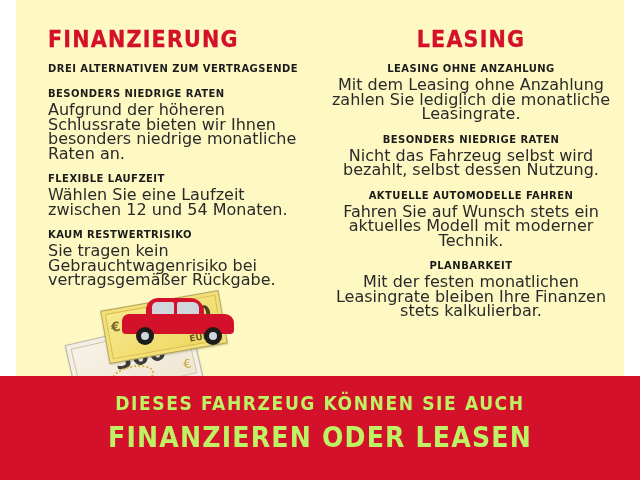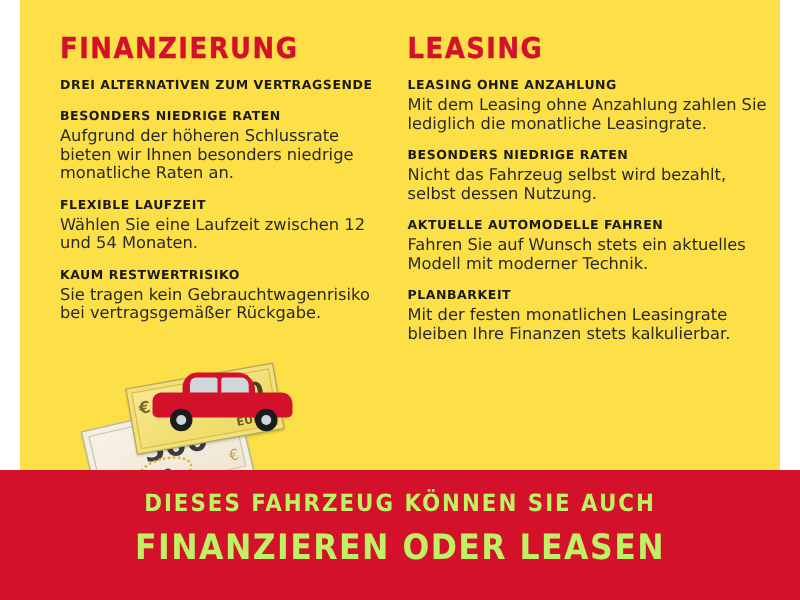--- a/index.html
+++ b/index.html
@@ -25,21 +25,21 @@
   }
   .rail-left { left: 0; }
   .rail-right { right: 0; }
 
   .content {
     position: absolute;
     left: 16px;
     top: 0;
     width: 608px;
     height: 480px;
-    background: #fde047;
+    background: #fef9c3;
   }
 
   
   .columns {
     position: absolute;
     left: 0;
     top: 26px;
     width: 608px;
     display: flex;
   }
@@ -48,20 +48,21 @@
   }
   .col-left {
     width: 300px;
     padding-left: 32px;
     padding-right: 6px;
   }
   .col-right {
     width: 308px;
     padding-left: 10px;
     padding-right: 8px;
+    text-align: center;
   }
 
   .col-title {
     color: #d4112a;
     font-size: 23px;
     line-height: 26px;
     font-weight: bold;
     letter-spacing: 1.2px;
     font-family: "DejaVu Sans Condensed", "Liberation Sans Narrow", "Liberation Sans", sans-serif;
     margin: 0 0 10px 0;
@@ -77,21 +78,21 @@
     font-size: 10px;
     font-weight: bold;
     letter-spacing: 0.45px;
     line-height: 14px;
     margin: 0 0 2px 0;
     text-transform: uppercase;
     font-family: "DejaVu Sans", sans-serif;
   }
   .block-body {
     color: #2a2a2a;
-    font-size: 13px;
+    font-size: 16px;
     line-height: 14.5px;
     margin: 0;
     font-family: "DejaVu Sans", sans-serif;
   }
 
   
   .band {
     position: absolute;
     left: 0;
     bottom: 0;

